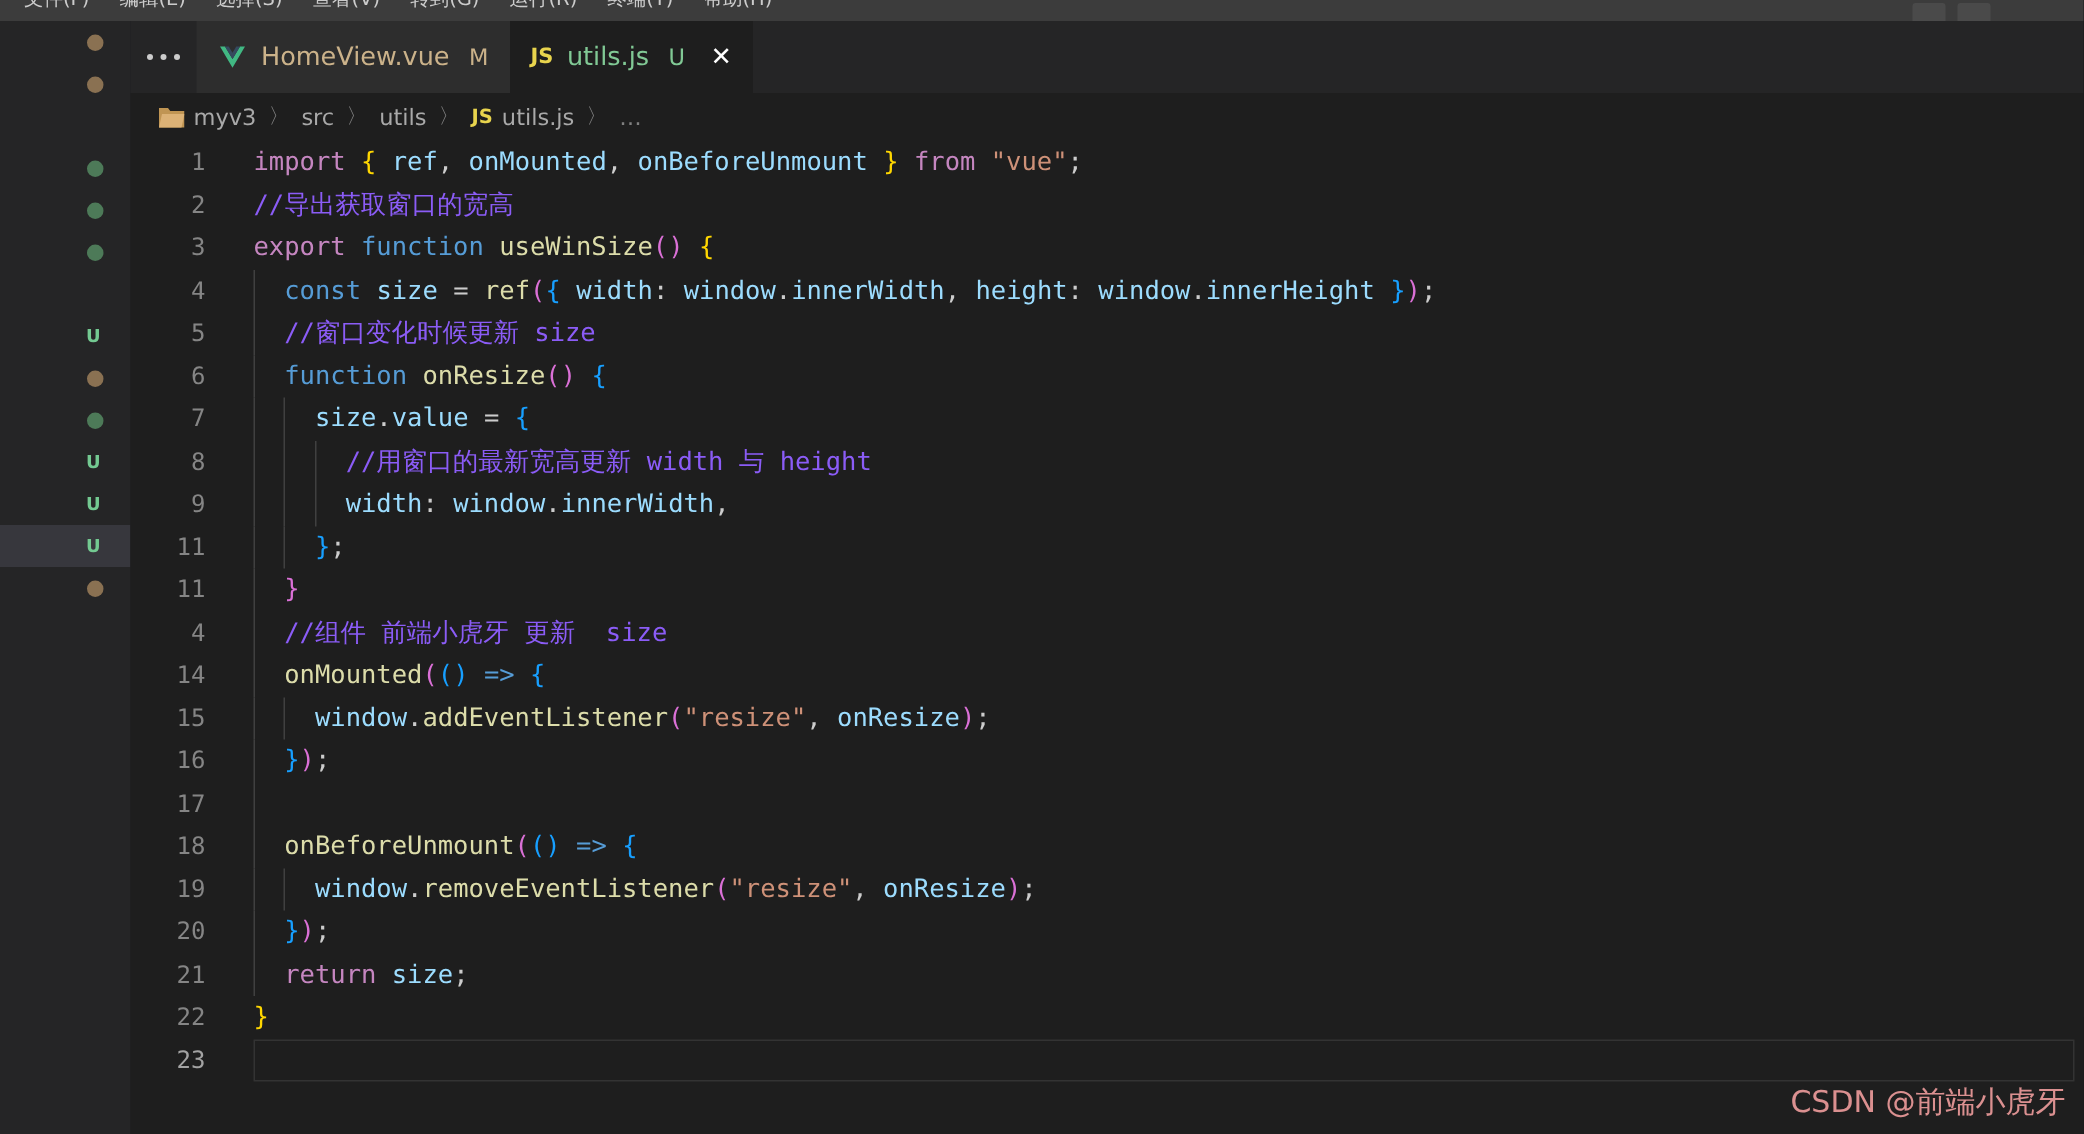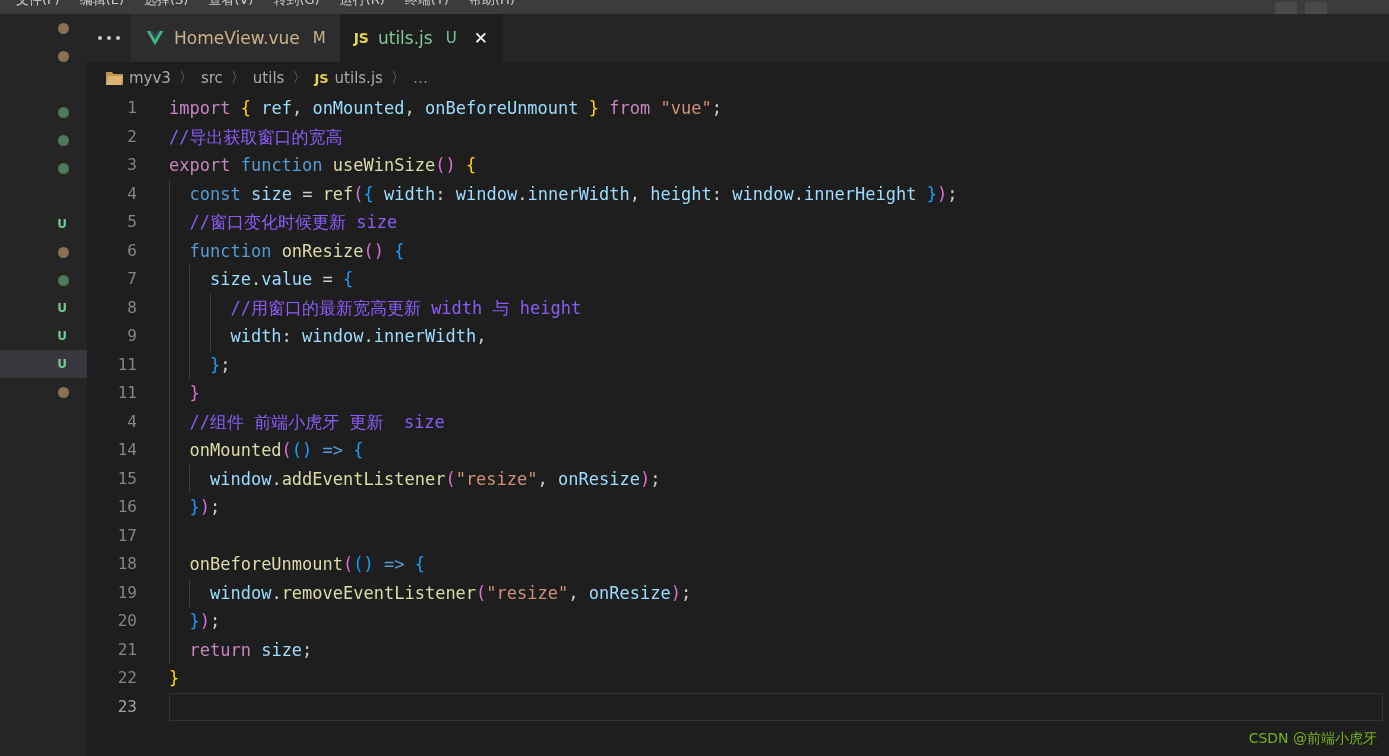--- a/index.html
+++ b/index.html
@@ -128,21 +128,21 @@
   .t-punct   { color:#cccccc; }
   .t-brace-y { color:#ffd700; }
   .t-brace-p { color:#da70d6; }
   .t-brace-b { color:#179fff; }
   .t-op      { color:#cccccc; }
   .t-method  { color:#dcdcaa; }
 
   
   .watermark {
     position:absolute; right:12px; bottom:8px;
-    color:#84cc16; font-size:14px; opacity:.85;
+    color:#fca5a5; font-size:20px; opacity:.85;
     font-family:"DejaVu Sans","Liberation Sans",sans-serif;
     white-space:nowrap;
   }
   
   .titlebar-frag {
     position:absolute; right:0; top:0; width:120px; height:14px;
     background:#3c3c3c; overflow:hidden;
   }
   .tb-btn { position:absolute; top:2px; width:22px; height:16px; background:#4a4a4a; border-radius:2px; }
 </style>

